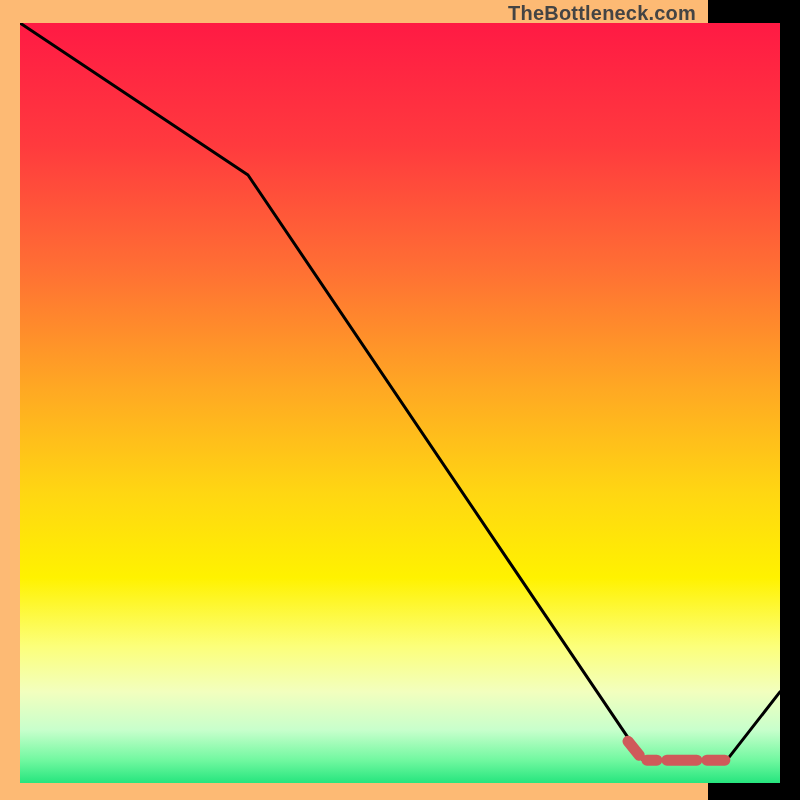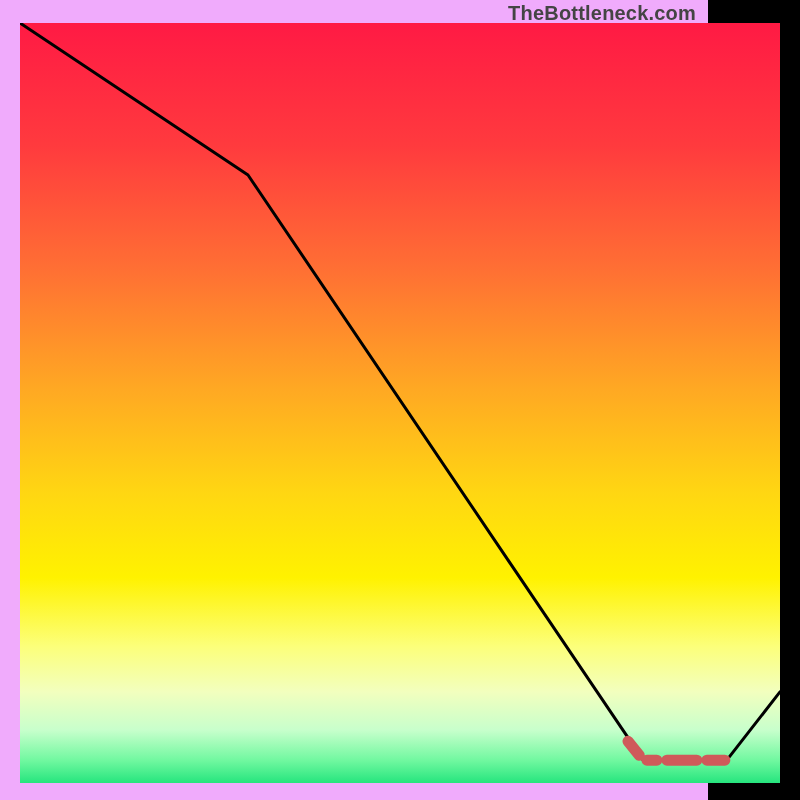--- a/index.html
+++ b/index.html
@@ -7,21 +7,21 @@
     padding: 0;
     width: 800px;
     height: 800px;
     background: #000;
     overflow: hidden;
   }
   .frame {
     position: relative;
     width: 708px;
     height: 800px;
-    background: #f0abfc;
+    background: #fdba74;
   }
   .attribution {
     position: absolute;
     top: 2px;
     right: 12px;
     font-family: Arial, Helvetica, sans-serif;
     font-size: 20px;
     font-weight: 600;
     color: #444444;
     letter-spacing: 0.2px;

